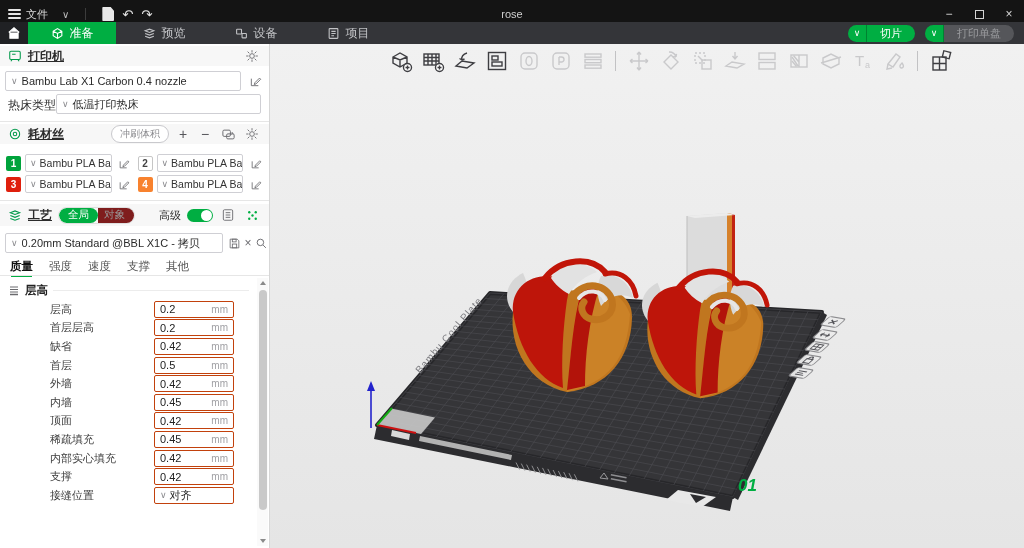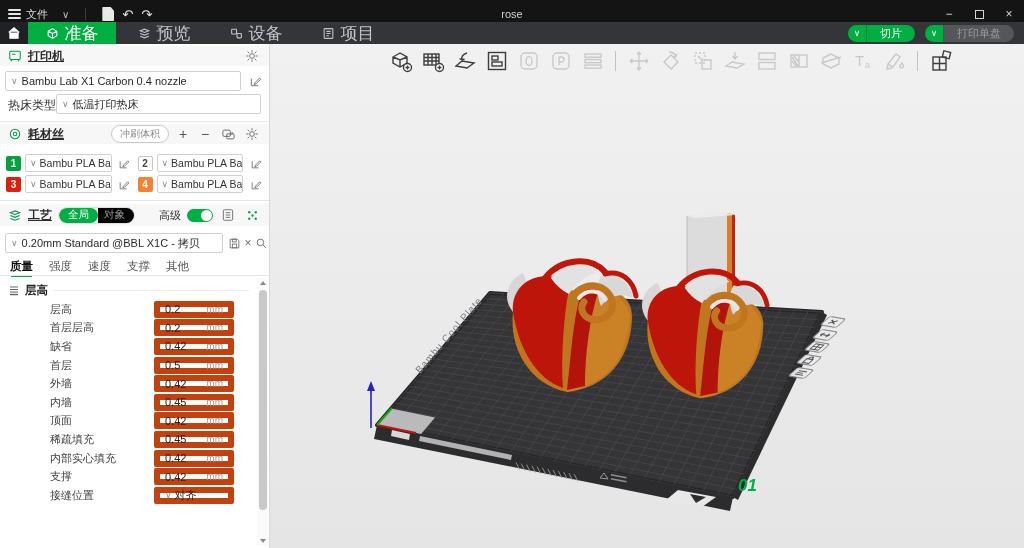--- a/index.html
+++ b/index.html
@@ -21,21 +21,21 @@
   .tb-title { position:absolute; left:0; right:0; text-align:center; color:#cfcfcf; font-size:11px; pointer-events:none; }
   .tb-right { margin-left:auto; display:flex; align-items:center; height:100%; }
   .winbtn { width:30px; height:100%; display:flex; align-items:center; justify-content:center; color:#d4d4d4; font-size:12px; }
   .restore { position:relative; width:9px; height:9px; }
   .restore::before { content:""; position:absolute; right:0; top:0; width:7px; height:7px; border:1px solid #d4d4d4; }
   .restore::after { content:""; position:absolute; left:0; bottom:0; width:7px; height:7px; border:1px solid #d4d4d4; background:#141414; }
 
   
   .tabbar { position:absolute; top:22px; left:0; right:0; height:22px; background:#343539; display:flex; align-items:stretch; }
   .home { width:28px; background:#202124; display:flex; align-items:center; justify-content:center; }
-  .tab { display:flex; align-items:center; justify-content:center; gap:6px; font-size:17px; color:#c2c3c6; }
+  .tab { display:flex; align-items:center; justify-content:center; gap:6px; font-size:12px; color:#c2c3c6; }
   .tab svg { stroke:#c2c3c6; }
   .tab-active { background:#00AE42; color:#ffffff; width:88px; }
   .tab-active svg { stroke:#ffffff; }
   .tab-plain { width:88px; margin-left:4px; }
   .tb-actions { margin-left:auto; display:flex; align-items:center; gap:10px; padding-right:10px; }
   .split-btn { display:flex; align-items:center; height:17px; border-radius:9px; overflow:hidden; font-size:11px; }
   .sb-chev { width:19px; height:100%; background:#00AE42; color:#fff; display:flex; align-items:center; justify-content:center; font-size:9px; border-right:1px solid rgba(0,0,0,.25); }
   .sb-label { padding:0 13px; height:100%; display:flex; align-items:center; background:#00AE42; color:#fff; }
   .sb-label.disabled { background:#55565a; color:#9b9c9f; }
 
@@ -50,33 +50,33 @@
   .iconbtn { display:inline-flex; align-items:center; justify-content:center; width:18px; height:18px; color:#6e6e72; }
   .pm { font-size:14px; color:#55555a; width:16px; text-align:center; }
   .pill { border:1px solid #c9c9cd; border-radius:9px; color:#8a8a8e; font-size:10px; padding:1px 8px; background:#fff; }
   .fbadge { width:15px; height:15px; border-radius:2px; color:#fff; font-size:10px; font-weight:bold; display:flex; align-items:center; justify-content:center; }
   .b1 { background:#00A33C; } .b2 { background:#fff; color:#444; border:1px solid #c6c6c6; }
   .b3 { background:#DF1F0D; } .b4 { background:#F8822E; }
   .filrow { position:absolute; left:6px; right:4px; height:18px; display:flex; align-items:center; gap:4px; }
   .fsel { flex:1; display:flex; align-items:center; gap:3px; border:1px solid #cfcfd4; border-radius:2px; height:18px; padding:0 4px; font-size:10.5px; overflow:hidden; white-space:nowrap; }
   .scope { display:flex; height:17px; border-radius:9px; overflow:hidden; font-size:10.5px; border:1px solid #e0e0e0; }
   .scope .on { background:#00AE42; color:#fff; padding:0 9px; display:flex; align-items:center; border-radius:9px; }
-  .scope .off { background:#000000; color:#999; padding:0 9px 0 6px; display:flex; align-items:center; }
+  .scope .off { background:#7f1d1d; color:#999; padding:0 9px 0 6px; display:flex; align-items:center; }
   .toggle { width:26px; height:13px; border-radius:7px; background:#00AE42; position:relative; }
   .toggle::after { content:""; position:absolute; right:1px; top:1px; width:11px; height:11px; border-radius:50%; background:#fff; }
   .ptabs { position:absolute; left:10px; right:14px; height:18px; display:flex; gap:16px; font-size:11.5px; color:#555; align-items:center; }
   .ptab-active { color:#111; font-weight:bold; position:relative; }
   .ptab-active::after { content:""; position:absolute; left:1px; right:1px; bottom:-3px; height:2px; background:#00AE42; }
   .params { position:absolute; left:0; right:14px; top:232px; bottom:0; overflow:hidden; }
   .pgroup { display:flex; align-items:center; gap:5px; height:18px; margin:5px 6px 1px 8px; }
   .pgroup b { font-size:11.5px; color:#222; }
   .pgroup .rule { flex:1; border-top:1px solid #ececec; }
   .prow { display:flex; align-items:center; height:18.6px; padding-left:50px; }
   .plabel { flex:1; color:#3c3c3c; }
-  .pinput { width:80px; height:17px; margin-right:21px; border:6px solid #c2410c; border-radius:2px; display:flex; align-items:center; justify-content:space-between; padding:0 5px; background:#fff; }
+  .pinput { width:80px; height:17px; margin-right:21px; border:1px solid #c2410c; border-radius:2px; display:flex; align-items:center; justify-content:space-between; padding:0 5px; background:#fff; }
   .pval { color:#222; } .punit { color:#a0a0a4; font-size:10px; }
   .pscroll { position:absolute; right:1px; top:234px; bottom:2px; width:11px; background:#fafafa; }
   .arr { position:absolute; left:2.5px; width:0; height:0; border-left:3px solid transparent; border-right:3px solid transparent; }
   .arr-up { top:3px; border-bottom:4px solid #8a8a8a; }
   .arr-dn { bottom:3px; border-top:4px solid #8a8a8a; }
   .thumb { position:absolute; left:1.5px; width:8px; top:12px; height:220px; background:#c9c9c9; border-radius:4px; }
 
   
   .viewport { position:absolute; left:270px; top:44px; right:0; bottom:0;
     background:linear-gradient(#f1f1f1,#e5e5e5); }

